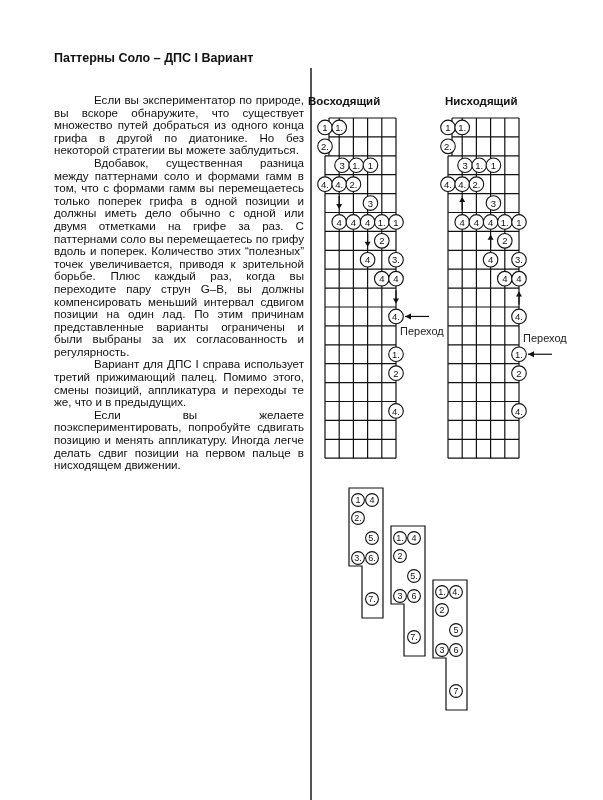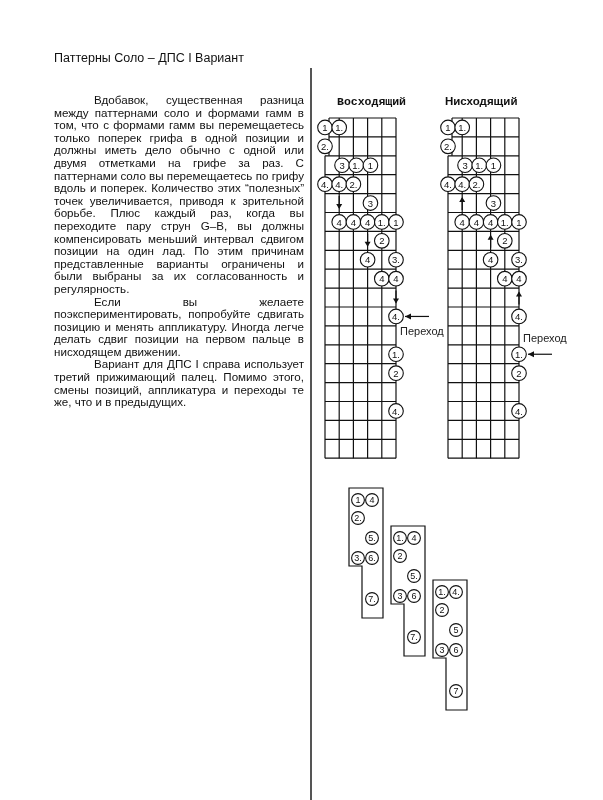--- a/index.html
+++ b/index.html
@@ -1,38 +1,39 @@
 <!DOCTYPE html>
 <html><head>
 <meta charset="utf-8">
 <style>
   html, body { margin:0; padding:0; background:#fff; }
   body { width:603px; height:800px; position:relative; overflow:hidden; font-family:"Liberation Sans", sans-serif; color:#111; }
-  .title { position:absolute; left:54px; top:51px; font-size:12.5px; font-weight:normal; letter-spacing:0; }
+  .title { position:absolute; left:54px; top:51px; font-size:12.5px; font-weight:bold; letter-spacing:0; }
   .divider { position:absolute; left:310px; top:68px; width:2px; height:732px; background:#555; }
   .text { position:absolute; left:54px; top:94px; width:250px; font-size:11.6px; line-height:12.6px; text-align:justify; }
   .text p { margin:0; text-indent:40px; }
   .diag { position:absolute; left:0; top:0; }
   .diag-title { position:absolute; font-size:11.5px; font-weight:bold; }
   svg text { font-family:"Liberation Sans", sans-serif; }
 </style>
 </head>
 <body>
 
 <div class="title">Паттерны Соло – ДПС I Вариант</div>
 
 <div class="text">
+  <p>Если вы экспериментатор по природе, вы вскоре обнаружите, что существует множество путей добраться из одного конца грифа в другой по диатонике. Но без некоторой стратегии вы можете заблудиться.</p>
   <p>Вдобавок, существенная разница между паттернами соло и формами гамм в том, что с формами гамм вы перемещаетесь только поперек грифа в одной позиции и должны иметь дело обычно с одной или двумя отметками на грифе за раз. С паттернами соло вы перемещаетесь по грифу вдоль и поперек. Количество этих “полезных” точек увеличивается, приводя к зрительной борьбе. Плюс каждый раз, когда вы переходите пару струн G–B, вы должны компенсировать меньший интервал сдвигом позиции на один лад. По этим причинам представленные варианты ограничены и были выбраны за их согласованность и регулярность.</p>
+  <p>Вариант для ДПС I справа использует третий прижимающий палец. Помимо этого, смены позиций, аппликатура и переходы те же, что и в предыдущих.</p>
   <p>Если вы желаете поэкспериментировать, попробуйте сдвигать позицию и менять аппликатуру. Иногда легче делать сдвиг позиции на первом пальце в нисходящем движении.</p>
-  <p>Вариант для ДПС I справа использует третий прижимающий палец. Помимо этого, смены позиций, аппликатура и переходы те же, что и в предыдущих.</p>
 </div>
 
 <div class="divider"></div>
 
-<div class="diag-title" style="left:337px;top:95px;font-family:Liberation Mono, monospace;">Восходящий</div>
+<div class="diag-title" style="left:308px;top:95px;">Восходящий</div>
 <div class="diag-title" style="left:445px;top:95px;">Нисходящий</div>
 
 <svg class="diag" id="fretboards" width="603" height="800">
     <g>
       <line x1="329" y1="118" x2="396" y2="118" stroke="#111" stroke-width="1.2"></line>
       <line x1="329" y1="136.9" x2="396" y2="136.9" stroke="#111" stroke-width="1.2"></line>
       <line x1="325" y1="155.8" x2="396" y2="155.8" stroke="#111" stroke-width="1.2"></line>
       <line x1="325" y1="174.7" x2="396" y2="174.7" stroke="#111" stroke-width="1.2"></line>
       <line x1="325" y1="193.6" x2="396" y2="193.6" stroke="#111" stroke-width="1.2"></line>
       <line x1="325" y1="212.5" x2="396" y2="212.5" stroke="#111" stroke-width="1.2"></line>

